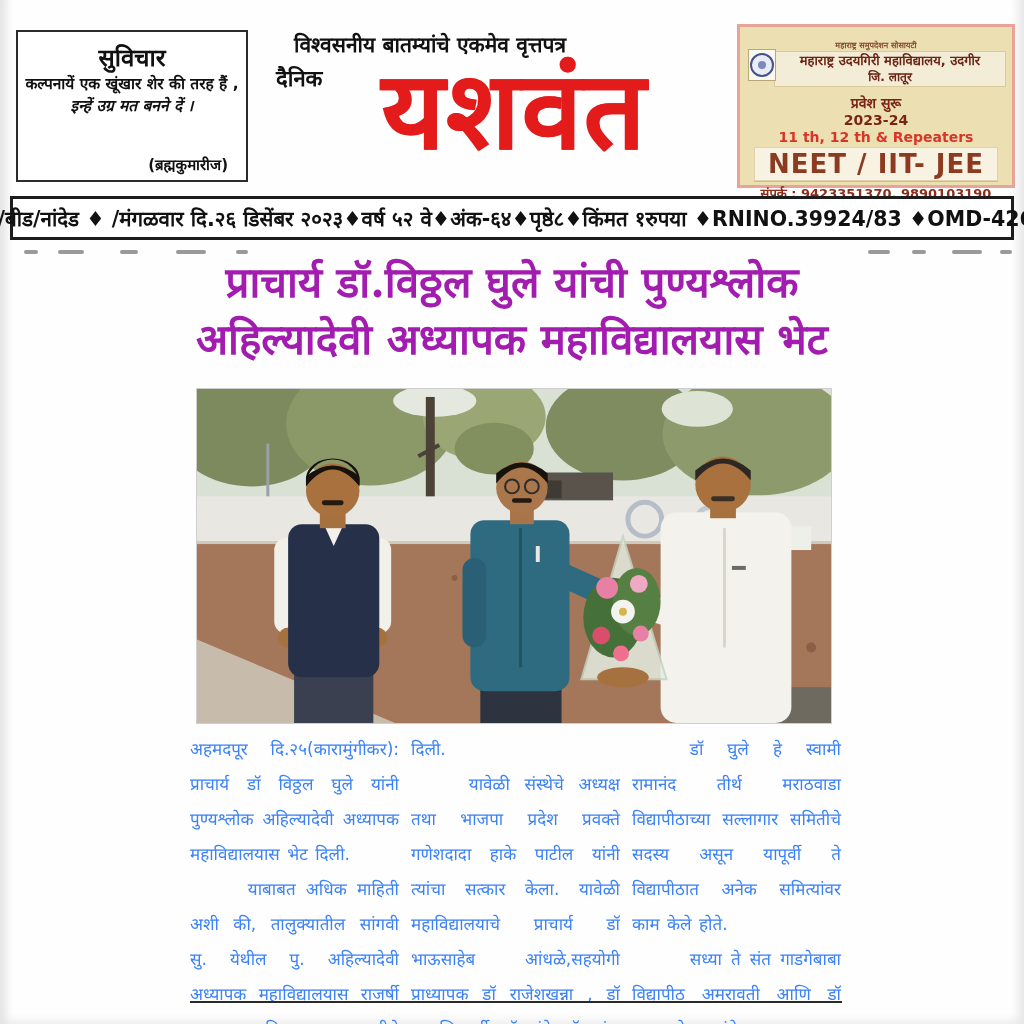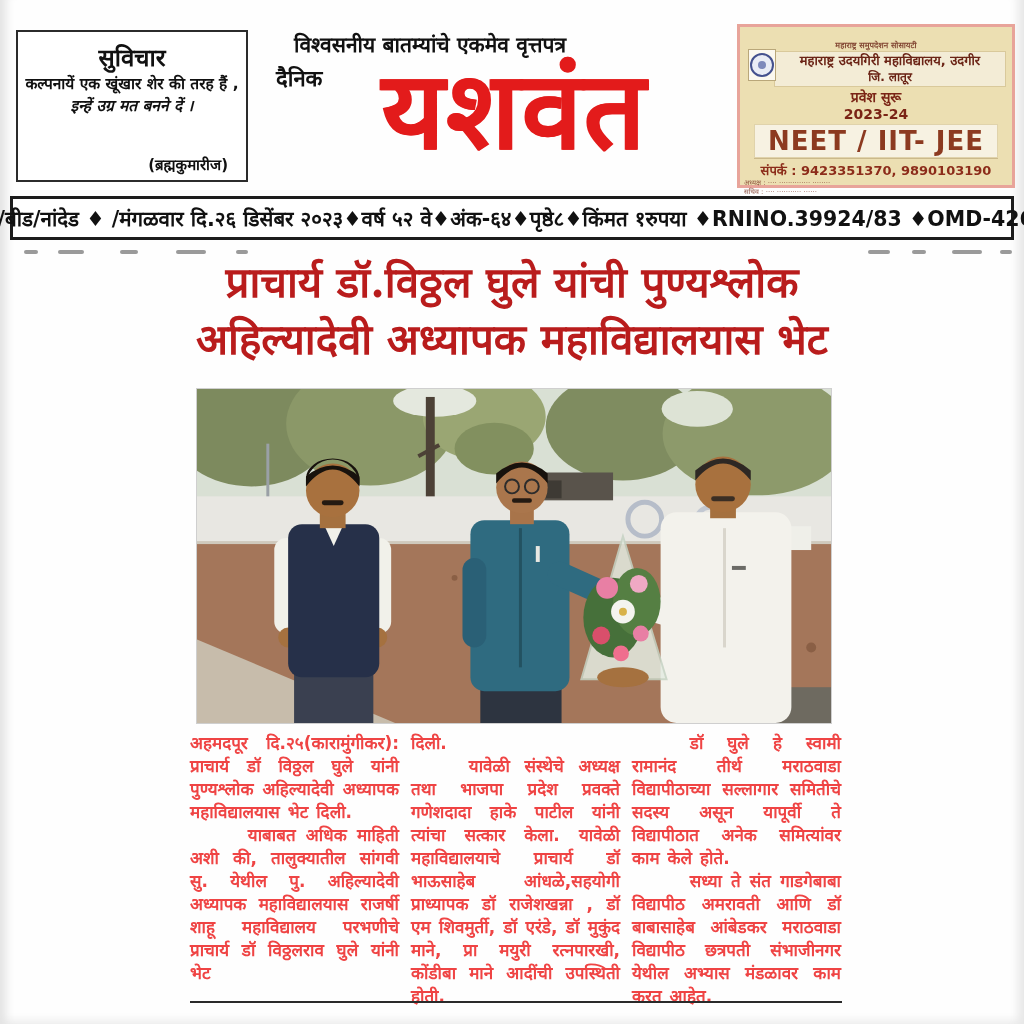--- a/index.html
+++ b/index.html
@@ -30,21 +30,21 @@
   
   .ad-box{
     position:absolute;left:737px;top:24px;width:278px;height:164px;
     background:#ecdfb2;border:3px solid #e8a49a;box-sizing:border-box;text-align:center;
     padding-top:12px;
   }
   .ad-top-small{font-size:8px;font-weight:bold;color:#6b2416;opacity:.8;}
   .ad-college-band{margin:1px 6px 0 34px;background:#f3ecd6;border:1px solid #d9c99b;padding:1px 2px;}
   .ad-college{font-size:13px;font-weight:bold;color:#6b2416;line-height:15px;}
   .ad-district{font-size:12px;font-weight:bold;color:#6b2416;}
-  .ad-admission{font-size:14px;font-weight:bold;color:#7a2416;margin-top:0;}
+  .ad-admission{font-size:14px;font-weight:bold;color:#7a2416;margin-top:6px;}
   .ad-year{font-size:14px;font-weight:bold;color:#7a2416;}
   .ad-classes{font-size:14px;font-weight:bold;color:#d8352a;margin-top:1px;}
   .ad-exam-band{margin:2px 14px 0 14px;background:#f7f2e2;border:1px solid #e0d3ab;box-shadow:0 1px 0 #cbb98b;}
   .ad-exam{font-size:26px;font-weight:800;color:#8c3a20;letter-spacing:1px;line-height:32px;}
   .ad-contact{font-size:13px;font-weight:800;color:#8c2c1a;margin-top:3px;}
   .ad-tiny{font-size:7px;font-weight:normal;color:#7a3322;text-align:left;margin-left:4px;line-height:9px;opacity:.85;}
   .ad-logo{
     position:absolute;left:8px;top:22px;width:26px;height:30px;background:#fbf8ef;border:1px solid #b9a77a;
     display:flex;align-items:center;justify-content:center;
   }
@@ -56,37 +56,37 @@
     position:absolute;left:10px;top:196px;width:1004px;height:44px;
     border:3px solid #1c1c1c;box-sizing:border-box;background:#fff;
     display:flex;align-items:center;justify-content:center;
   }
   .dateline span{font-size:20.5px;font-weight:bold;white-space:nowrap;letter-spacing:0px;}
   .remnants{position:absolute;left:0;top:246px;width:1024px;height:14px;}
   .remnants i{position:absolute;top:4px;height:4px;background:#9a9a9a;border-radius:2px;display:block;}
   
   .headline{
     position:absolute;left:60px;top:254px;width:904px;text-align:center;
-    font-weight:800;font-size:42px;line-height:57px;color:#b91c1c;
+    font-weight:800;font-size:42px;line-height:57px;color:#a21caf;
     font-family:"DejaVu Serif","Liberation Serif",serif;
   }
   
   .photo{
     position:absolute;left:196px;top:388px;width:634px;height:334px;
     border:1px solid #cfcfcf;background:#dfe2da;overflow:hidden;
   }
   .photo svg{display:block;width:100%;height:100%;}
   
   .article{
     position:absolute;left:190px;top:732px;width:652px;height:268px;
     display:flex;gap:12px;
   }
   .col{width:209px;text-align:justify;}
   .col p{
-    margin:0;font-size:17px;font-weight:700;line-height:23px;color:#ef4444;
+    margin:0;font-size:17px;font-weight:400;line-height:35px;color:#3b82f6;
     word-spacing:2px;
   }
   .indent{text-indent:3.4em;}
   .endrule{position:absolute;left:190px;top:1001px;width:652px;height:0;border-top:2.5px solid #2a2a2a;}
 </style>
 </head>
 <body>
 
 <div class="page">
 
@@ -109,20 +109,21 @@
           <div class="ad-logo-dot"></div>
         </div>
     </div>
     <div class="ad-top-small">महाराष्ट्र समुपदेशन सोसायटी</div>
     <div class="ad-college-band">
       <div class="ad-college">महाराष्ट्र उदयगिरी महाविद्यालय, उदगीर</div>
       <div class="ad-district">जि. लातूर</div>
     </div>
     <div class="ad-admission">प्रवेश सुरू</div>
     <div class="ad-year">2023-24</div>
+    <div class="ad-classes">11 th, 12 th &amp; Repeaters</div>
     <div class="ad-exam-band">
       <div class="ad-exam">NEET / IIT- JEE</div>
     </div>
     <div class="ad-contact">संपर्क : 9423351370, 9890103190</div>
     <div class="ad-tiny">अध्यक्ष : ···· ·············· ········</div>
     <div class="ad-tiny">सचिव : ···· ··········· ······</div>
   </div>
 
   <div class="dateline">
     <span>♦लातूर/धाराशीव/बीड/नांदेड ♦ /मंगळवार दि.२६ डिसेंबर २०२३♦वर्ष ५२ वे♦अंक-६४♦पृष्ठे८♦किंमत १रुपया ♦RNINO.39924/83 ♦OMD-426/2020-22♦</span>

